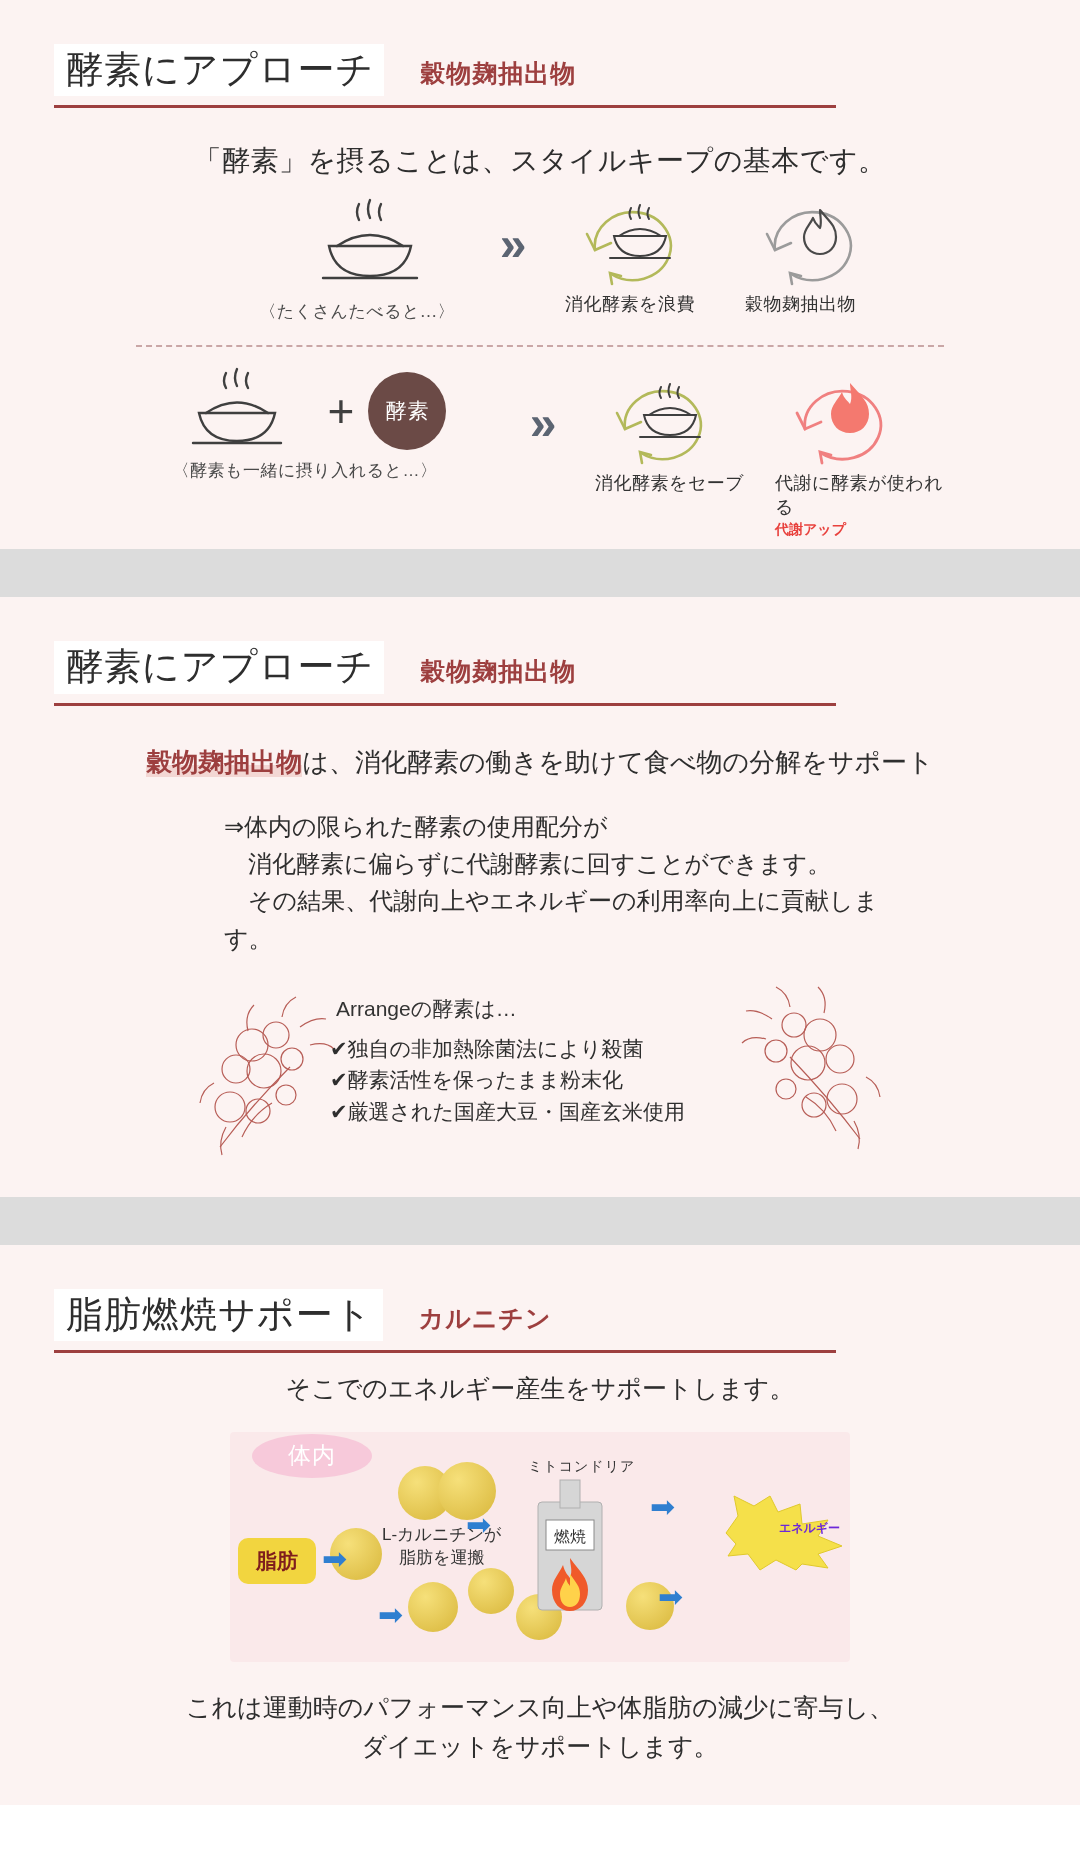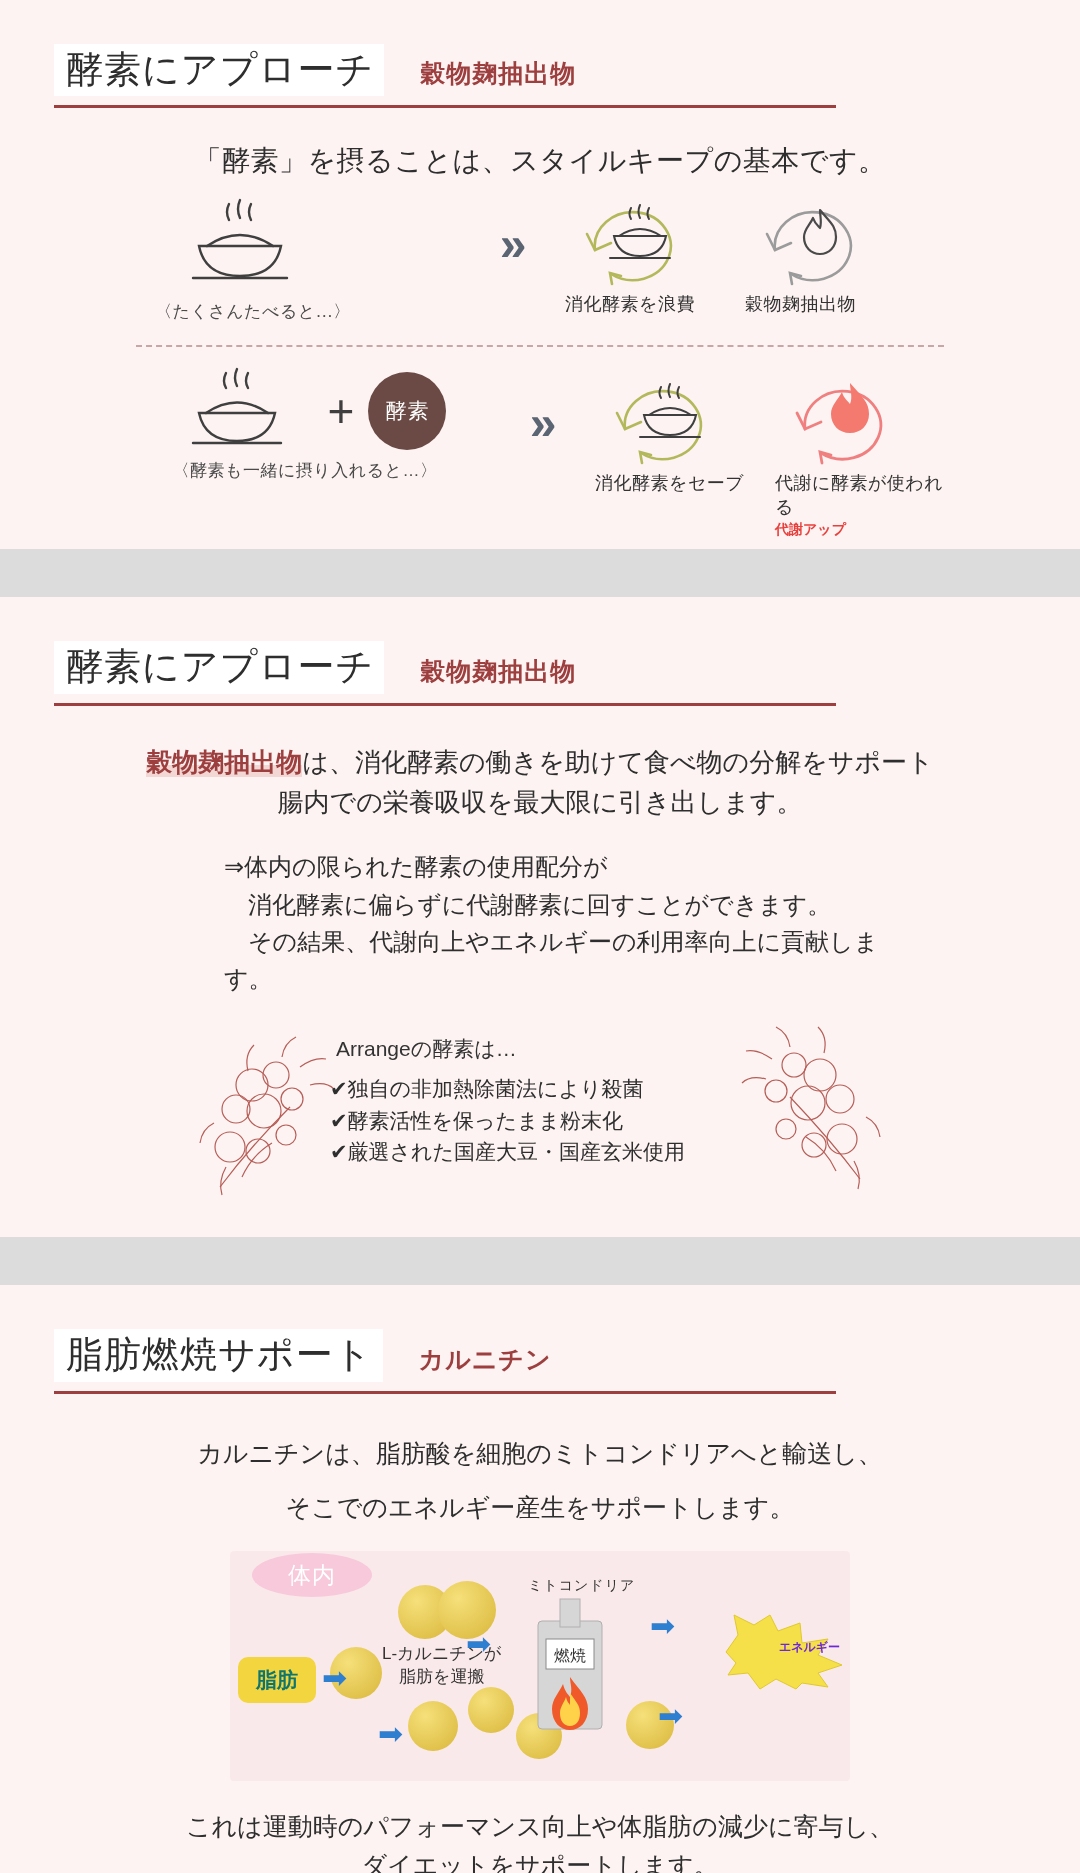--- a/index.html
+++ b/index.html
@@ -84,21 +84,21 @@
     margin: 0 auto;
     width: 900px;
   }
   .flow-row {
     display: flex;
     align-items: flex-start;
     justify-content: center;
   }
   .flow-left {
     width: 300px;
-    text-align: left;
+    text-align: right;
     padding-top: 8px;
     font-family: Liberation Serif, serif;
   }
   .flow-caption {
     font-size: 17px;
     color: #4a4a4a;
     margin-top: 2px;
     letter-spacing: 0.5px;
   }
   .arrow-cell {
@@ -260,21 +260,21 @@
     letter-spacing: 1px;
   }
   .badge-shibou {
     position: absolute;
     left: 8px;
     top: 106px;
     width: 78px;
     height: 46px;
     border-radius: 10px;
     background: #f2d53f;
-    color: #0f766e;
+    color: #7f1d1d;
     font-size: 21px;
     font-weight: bold;
     display: flex;
     align-items: center;
     justify-content: center;
   }
   .lbl-mito {
     position: absolute;
     left: 298px;
     top: 26px;
@@ -454,21 +454,20 @@
         <div class="head-main">酵素にアプローチ</div>
         <div class="head-sub">穀物麹抽出物</div>
       </div>
       <div class="head-rule"></div>
     </div>
 
     <div class="s2-body">
       <div class="s2-line1">
         <span class="kw">穀物麹抽出物</span><span>は、消化酵素の働きを助けて食べ物の分解をサポート</span>
       </div>
-      <div class="s2-line1">腸内での栄養吸収を最大限に引き出します。</div>
 
       <div class="s2-block">
         <div>⇒体内の限られた酵素の使用配分が</div>
         <div>　消化酵素に偏らずに代謝酵素に回すことができます。</div>
         <div>　その結果、代謝向上やエネルギーの利用率向上に貢献します。</div>
       </div>
 
       <div class="s2-lower">
         <svg class="floral left" viewBox="0 0 190 190">
           <g fill="none" stroke="#b4564f" stroke-width="1.2">
@@ -527,21 +526,20 @@
   <div class="section">
 
     <div class="head-wrap">
       <div class="head-inner">
         <div class="head-main">脂肪燃焼サポート</div>
         <div class="head-sub">カルニチン</div>
       </div>
       <div class="head-rule"></div>
     </div>
 
-    <div class="s3-lead">カルニチンは、脂肪酸を細胞のミトコンドリアへと輸送し、</div>
     <div class="s3-lead" style="margin-top:16px">そこでのエネルギー産生をサポートします。</div>
 
     <div class="s3-figure">
       <div class="badge-tainai">体内</div>
       <div class="badge-shibou">脂肪</div>
 
       <div class="lbl-mito">ミトコンドリア</div>
       <div class="lbl-carn">L-カルニチンが<br>脂肪を運搬</div>
 
       <div class="cell" style="left:100px;top:96px;width:52px;height:52px;"></div>

